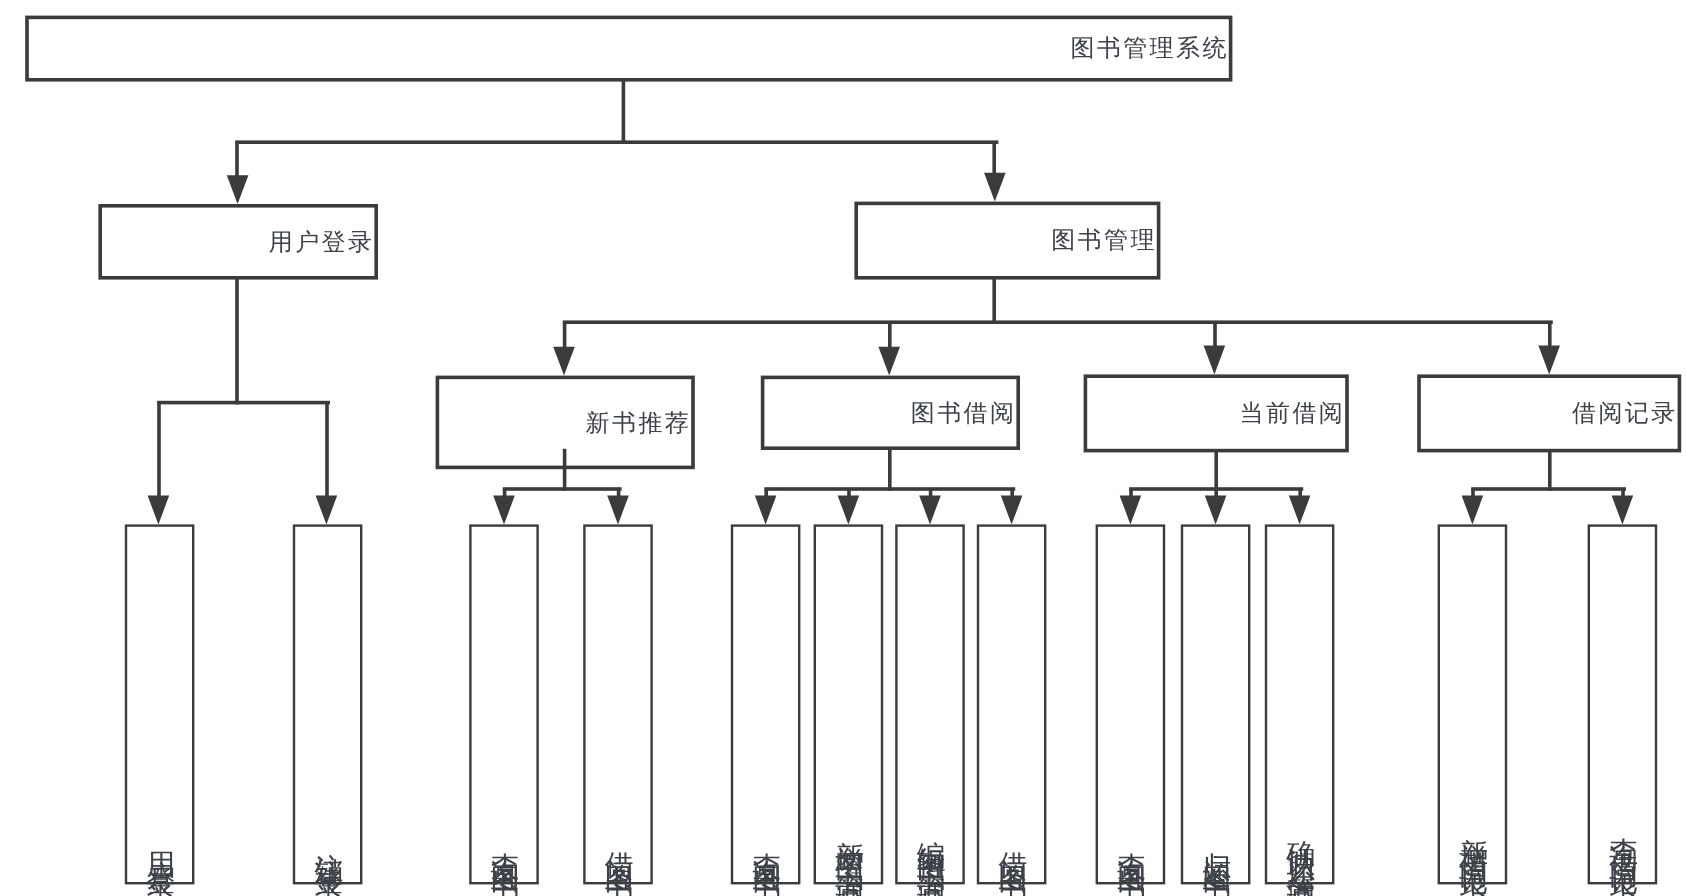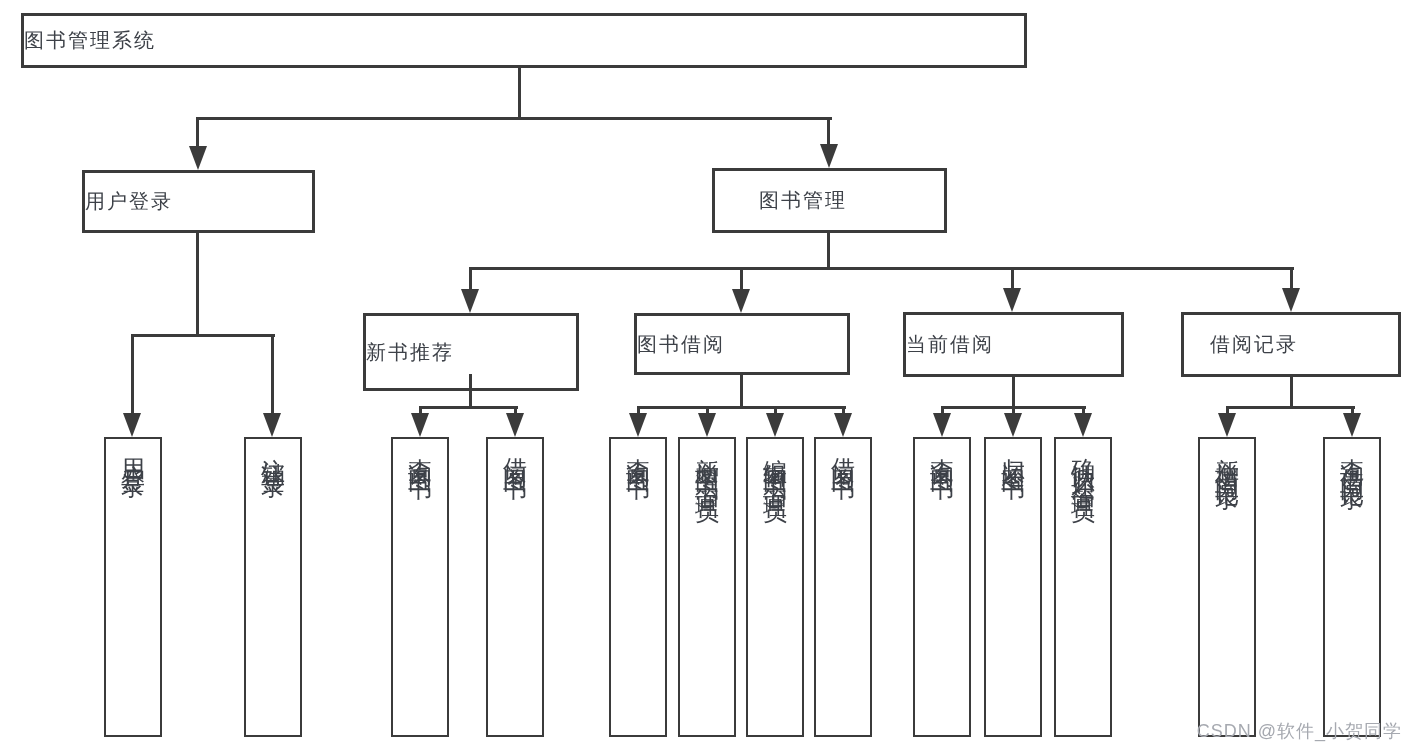--- a/index.html
+++ b/index.html
@@ -12,21 +12,21 @@
     font-family: "Liberation Sans", sans-serif;
     color: #3d4148;
   }
   .box {
     position: absolute;
     box-sizing: border-box;
     background: #ffffff;
     border: 3px solid #3b3b3b;
     display: flex;
     align-items: center;
-    justify-content: flex-start;
+    justify-content: flex-end;
     text-align: center;
   }
   .hbox {
     font-size: 20px;
     letter-spacing: 2px;
   }
   .leaf {
     border-width: 2.5px;
     writing-mode: vertical-rl;
     text-orientation: mixed;
@@ -64,21 +64,21 @@
 
 <div class="stage">
 
   <div class="box hbox" style="left:21px; top:13px; width:1006px; height:55px;">
     <span>图书管理系统</span>
   </div>
 
   <div class="box hbox" style="left:82px; top:170px; width:233px; height:63px;">
     <span>用户登录</span>
   </div>
-  <div class="box hbox" style="left:712px; top:168px; width:235px; height:65px;padding-left:44px;">
+  <div class="box hbox" style="left:712px; top:168px; width:255px; height:65px;padding-left:44px;">
     <span>图书管理</span>
   </div>
 
   <div class="box hbox" style="left:363px; top:313px; width:216px; height:78px;">
     <span>新书推荐</span>
   </div>
   <div class="box hbox" style="left:634px; top:313px; width:216px; height:62px;">
     <span>图书借阅</span>
   </div>
   <div class="box hbox" style="left:903px; top:312px; width:221px; height:65px;">
@@ -176,15 +176,14 @@
       <div class="arrowhead" style="left: 698px; top: 413px;"></div>
       <div class="arrowhead" style="left: 766px; top: 413px;"></div>
       <div class="arrowhead" style="left: 834px; top: 413px;"></div>
       <div class="arrowhead" style="left: 933px; top: 413px;"></div>
       <div class="arrowhead" style="left: 1004px; top: 413px;"></div>
       <div class="arrowhead" style="left: 1074px; top: 413px;"></div>
       <div class="arrowhead" style="left: 1218px; top: 413px;"></div>
       <div class="arrowhead" style="left: 1343px; top: 413px;"></div>
     </div>
 
-  <div class="watermark">CSDN @软件_小贺同学</div>
 
 </div>
 
 </body></html>

